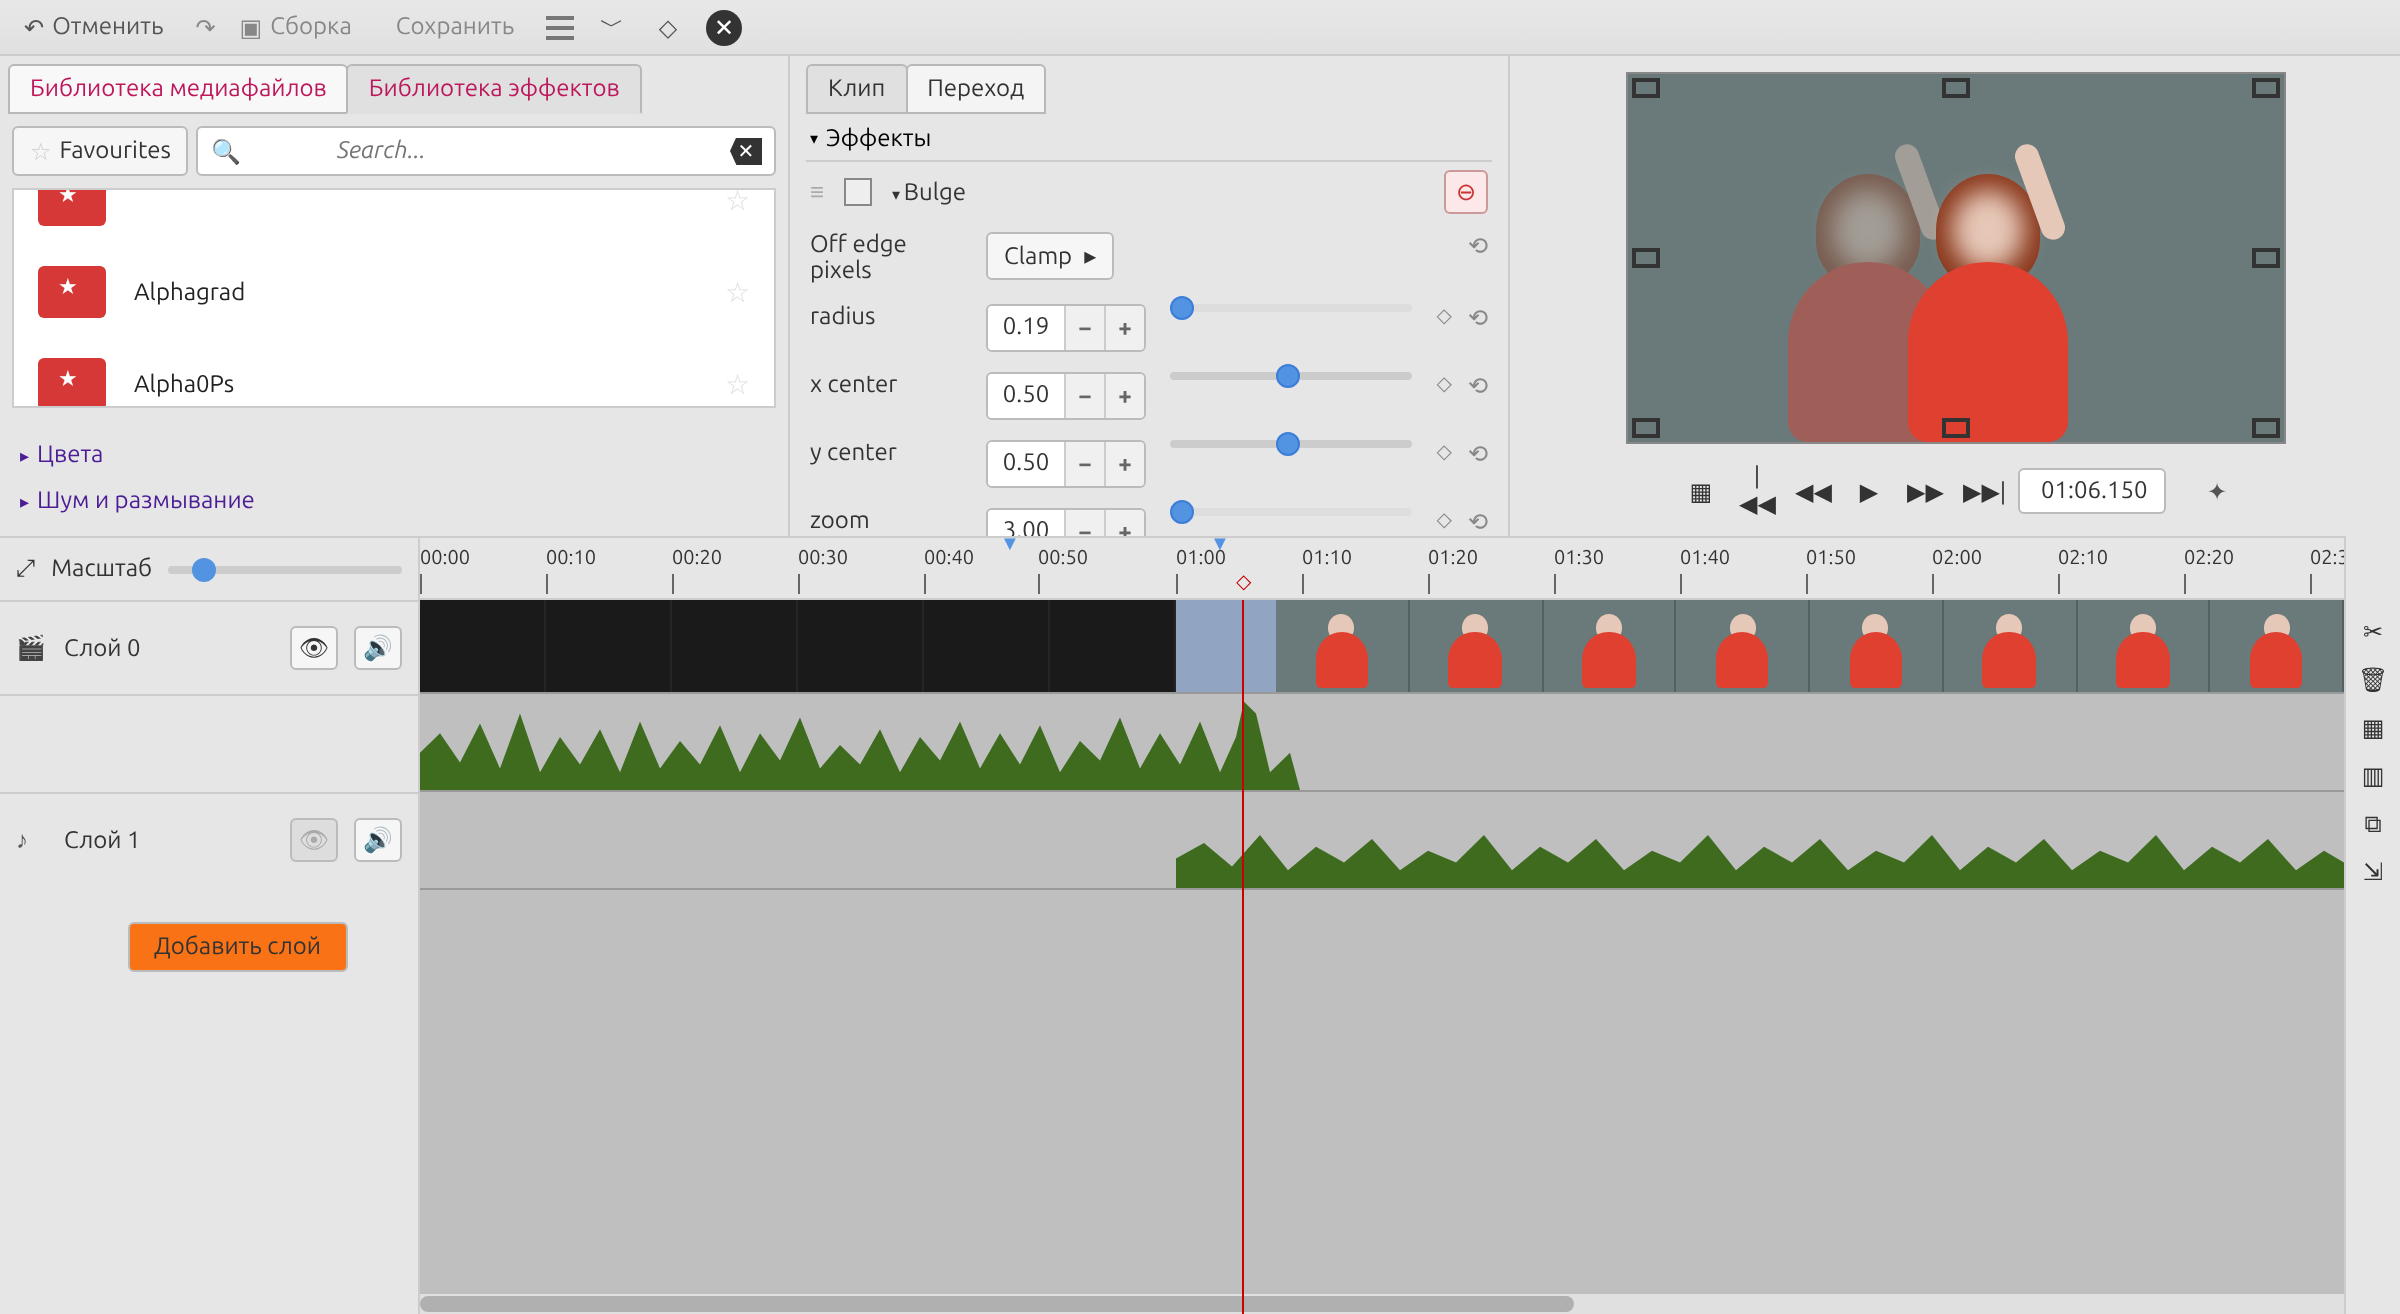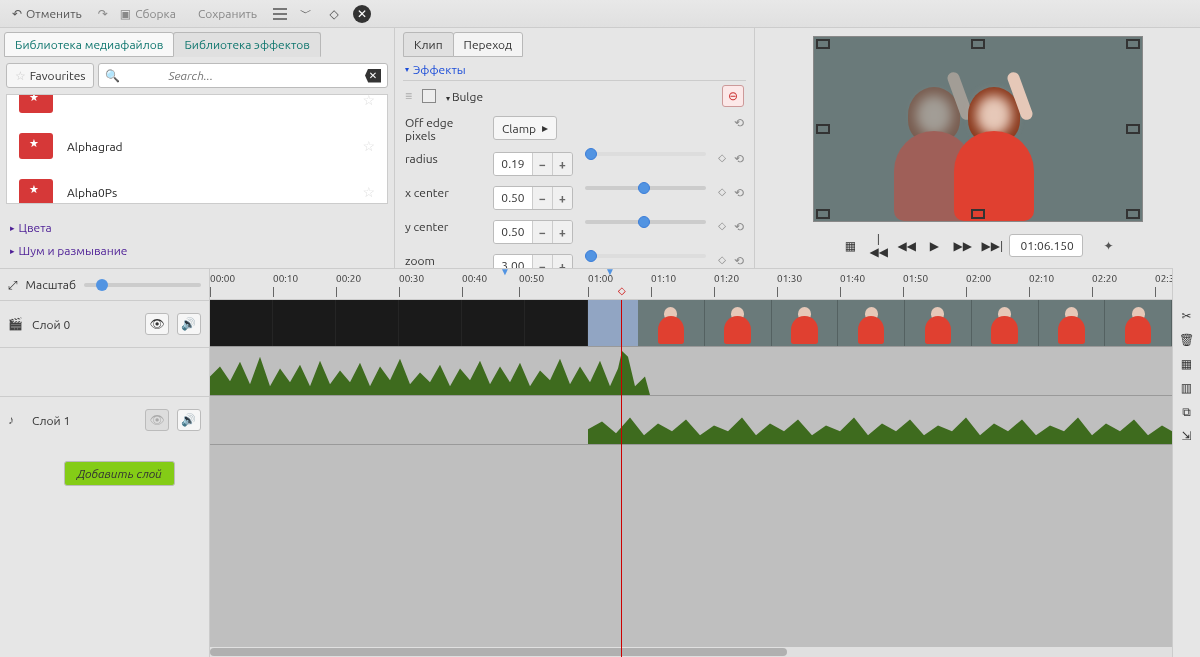--- a/index.html
+++ b/index.html
@@ -16,21 +16,21 @@
   .titlebar .winbtn.close { background:#333; color:#fff; }
   .titlebar .hamburger { width:14px; height:12px; display:flex; flex-direction:column; justify-content:space-between;}
   .titlebar .hamburger span{height:2px;background:#777;}
   
   
   .main-row { display:flex; height: 240px; }
   
   
   .left-panel { width: 395px; border-right:1px solid #ccc; background:#e6e6e6; display:flex; flex-direction:column;}
   .tabs { display:flex; padding:4px 4px 0 4px; gap:0;}
-  .tab { padding:5px 10px; border:1px solid #b8b8b8; background:#f4f4f4; color:#0f766e; border-top-left-radius:3px; border-top-right-radius:3px; margin-right:-1px;}
+  .tab { padding:5px 10px; border:1px solid #b8b8b8; background:#f4f4f4; color:#be185d; border-top-left-radius:3px; border-top-right-radius:3px; margin-right:-1px;}
   .tab.active { background:#e0e0e0; border-bottom-color:#e0e0e0;}
   .tab.inactive { background:#f8f8f8; }
   
   .fav-row { display:flex; gap:4px; padding:6px 6px;}
   .fav-btn { border:1px solid #bbb; background:#f6f6f6; padding:4px 8px; display:flex; align-items:center; gap:4px; border-radius:3px;}
   .search-wrap { flex:1; display:flex; align-items:center; border:1px solid #bbb; background:#fff; border-radius:3px; padding:2px 6px;}
   .search-wrap input { flex:1; border:none; outline:none; font-style:italic; color:#888; padding:3px;margin-left:45px;}
   .clear-x { width:16px; height:14px; background:#333; color:#fff; font-size:10px; border-radius:2px 0 0 2px; display:flex; align-items:center; justify-content:center; clip-path: polygon(20% 0,100% 0,100% 100%,20% 100%,0 50%);}
   
   .effect-list { flex:1; margin:0 6px 6px; border:1px solid #ccc; background:#fff; overflow:hidden;}
@@ -42,21 +42,21 @@
   
   .accordion { padding:6px 10px;}
   .acc-item { padding:5px 0; color:#4c1d95; display:flex; align-items:center; gap:4px;}
   .acc-item::before{content:"▸"; font-size:9px;}
   
   
   .mid-panel { width: 360px; border-right:1px solid #ccc; display:flex; flex-direction:column; padding:4px 8px 0 8px;}
   .mid-tabs{display:flex; gap:0;}
   .mid-tab{padding:5px 10px;border:1px solid #b8b8b8;background:#f4f4f4;border-top-left-radius:3px;border-top-right-radius:3px;margin-right:-1px;}
   .mid-tab.active{background:#e0e0e0;}
-  .eff-header{padding:6px 2px 4px; color:#1d4ed8; border-bottom:1px solid #ccc; display:flex;align-items:center;gap:4px;}
+  .eff-header{padding:6px 2px 4px; color:#000000; border-bottom:1px solid #ccc; display:flex;align-items:center;gap:4px;}
   .eff-header::before{content:"▾"; font-size:8px;}
   .eff-row{display:flex; align-items:center; padding:4px 2px; gap:10px;}
   .eff-row .chk{width:14px;height:14px;border:1px solid #888;background:#eee;}
   .eff-row .bname::before{content:"▾ "; font-size:8px;}
   .eff-row .delbtn{width:22px;height:22px;border:1px solid #c99;background:#fce8e8;border-radius:3px;display:flex;align-items:center;justify-content:center;color:#c33;margin-left:auto;}
   
   .param-row{display:flex;align-items:flex-start;padding:5px 2px;gap:8px;}
   .param-row .plabel{width:80px;color:#333;}
   .param-row .dropdown{border:1px solid #bbb;background:#f6f6f6;padding:4px 8px;border-radius:3px;display:flex;align-items:center;gap:6px;}
   .param-row .spinner{border:1px solid #bbb;border-radius:3px;display:flex;align-items:stretch;height:24px;overflow:hidden;}
@@ -96,21 +96,21 @@
   .zoom-row .zslider .thumb{position:absolute;left:12px;top:-4px;width:12px;height:12px;border-radius:50%;background:#5294e2;}
   
   .layer-head{height:47px;border-top:1px solid #ccc;display:flex;align-items:center;padding:0 8px;gap:8px;}
   .layer-head.audio{height:47px;}
   .layer-head .licon{width:16px;color:#555;}
   .layer-head .lname{flex:1;}
   .layer-head .eyebtn,.layer-head .sndbtn{width:24px;height:22px;border:1px solid #bbb;background:#f6f6f6;border-radius:3px;display:flex;align-items:center;justify-content:center;}
   .layer-head .eyebtn.off{background:#ddd;color:#aaa;}
   .layer-spacer{height:49px;border-top:1px solid #ccc;}
   
-  .add-layer{margin:18px 0 0 64px;border:1px solid #bbb;background:#84cc16;padding:5px 12px;border-radius:3px;display:inline-block;font-style:italic;}
+  .add-layer{margin:18px 0 0 64px;border:1px solid #bbb;background:#f97316;padding:5px 12px;border-radius:3px;display:inline-block;}
   
   .tl-main{flex:1;position:relative;background:#bfbfbf;overflow:hidden;}
   .ruler{height:32px;background:#e6e6e6;border-top:1px solid #ccc;border-bottom:1px solid #ccc;display:flex;position:relative;}
   .ruler .tick{position:absolute;top:4px;font-size:10px;color:#333;}
   .ruler .tick::after{content:"";position:absolute;left:0;top:14px;width:1px;height:10px;background:#666;}
   .ruler .marker{position:absolute;top:-3px;color:#5294e2;font-size:10px;}
   .ruler .playhead-top{position:absolute;top:16px;color:#c00;font-size:10px;}
   
   .track-row{height:47px;border-bottom:1px solid #999;position:relative;background:#bfbfbf;}
   .track-row.audio{height:49px;background:#bfbfbf;}

